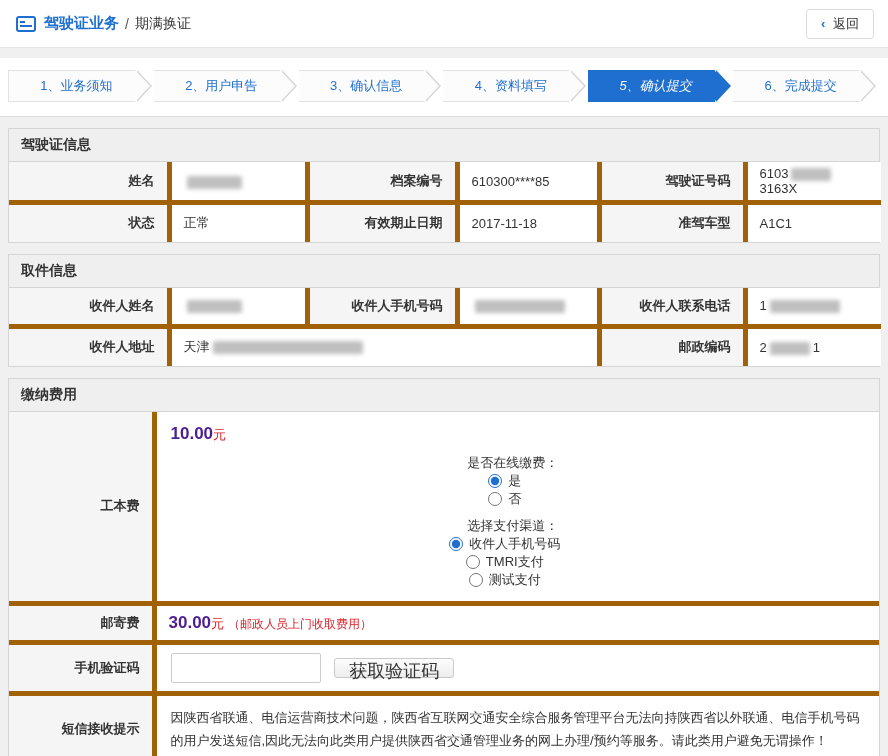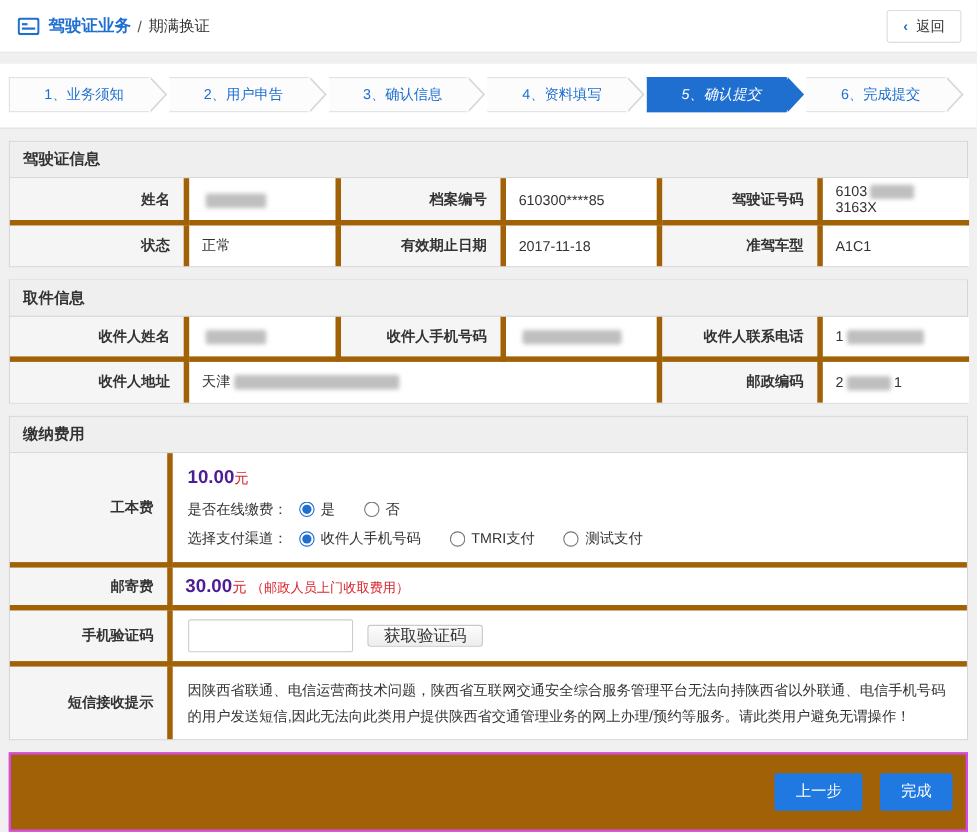--- a/index.html
+++ b/index.html
@@ -126,35 +126,35 @@
   }
   .rw40 { width: 40px; } .rw55 { width: 55px; } .rw70 { width: 70px; }
   .rw90 { width: 90px; } .rw150 { width: 150px; }
 
   
   .fee-cell { padding: 12px 14px; }
   .fee-line { margin-bottom: 10px; }
   .price { color: #4c1d95; font-size: 17px; font-weight: bold; }
   .price-unit { color: #d9232d; font-size: 13px; }
   .price-note { color: #d9232d; font-size: 12px; margin-left: 4px; }
-  .opt-line { display: flex; align-items: center; margin-top: 9px; font-size: 13px; color: #333; }
+  .opt-line { display: flex; align-items: center; margin-top: 9px; font-size: 13px; color: #333; flex-direction: column; }
   .opt-label { margin-right: 10px; }
   .radio { display: inline-flex; align-items: center; margin-right: 26px; cursor: pointer; }
   .radio input { accent-color: #1f6fd0; margin-right: 6px; width: 14px; height: 14px; cursor: pointer; }
   .code-input {
     width: 150px; height: 30px;
     border: 1px solid #ccc; border-radius: 2px;
     padding: 0 8px; font-size: 13px; font-family: inherit;
     margin-right: 10px; vertical-align: middle;
   }
   .code-btn {
     height: 20px; padding: 0 14px;
     background: linear-gradient(#fdfdfd, #ededed);
     border: 1px solid #c9c9c9; border-radius: 3px;
-    font-size: 15px; color: #333; cursor: pointer;
+    font-size: 18px; color: #333; cursor: pointer;
     vertical-align: middle; font-family: inherit;
   }
   .sms-tip { color: #e6541e; line-height: 1.8; font-size: 13px; padding: 10px 14px; }
 
   
   .footer {
     background: #a16207;
     border: 2px solid #d946ef;
     margin: 11px 8px;
     padding: 17px 12px;

